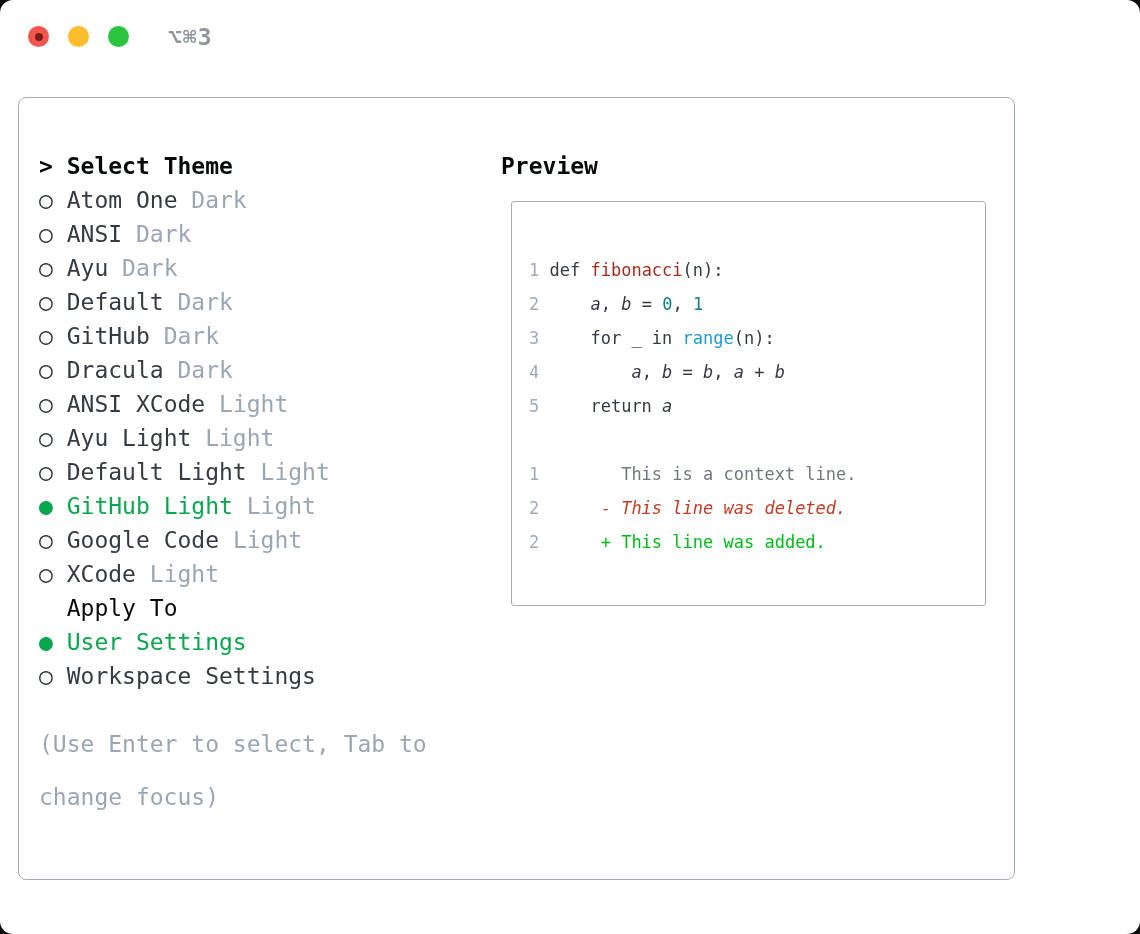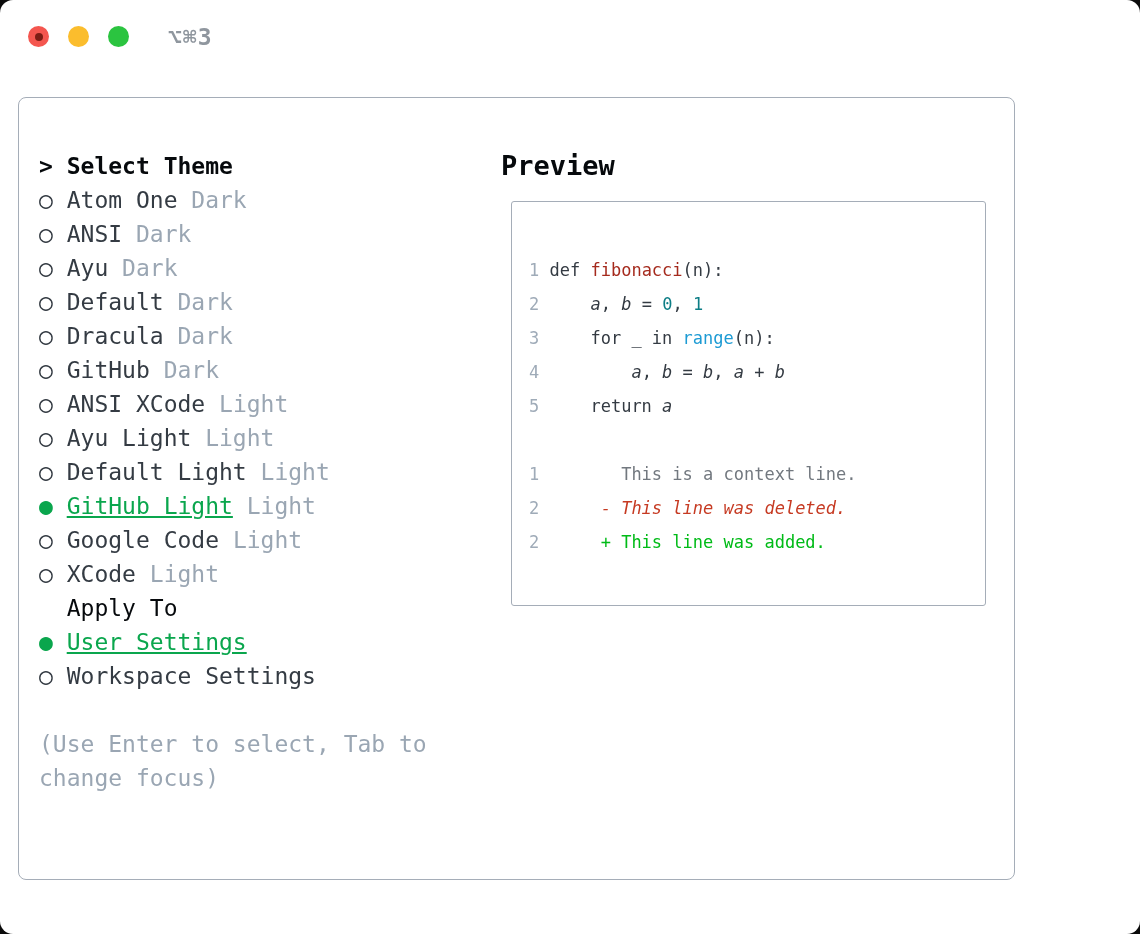--- a/index.html
+++ b/index.html
@@ -17,28 +17,28 @@
   
   .panel{position:absolute;left:18px;top:97px;width:995px;height:781px;border:1.5px solid var(--border);border-radius:8px;background:#fff;}
   
   .leftcol{position:absolute;left:20px;top:51px;font-size:23px;}
   .row{height:34px;line-height:34px;white-space:pre;}
   .marker{color:var(--text);}
   .marker.sel{color:var(--green);}
   .prompt{color:var(--heading);font-weight:bold;}
   .t-heading{color:var(--heading);font-weight:bold;}
   .t-name{color:var(--text);}
-  .t-sel{color:var(--green);text-decoration:underline;}
+  .t-sel{color:var(--green);}
   .t-muted{color:var(--muted);}
   .apply-block{}
   .apply-heading{color:var(--heading);}
   .hint-block{margin-top:34px;}
-  .hint{color:var(--muted);}
+  .hint{color:var(--muted);margin-top:19px;}
   
-  .preview-heading{position:absolute;left:482px;top:51px;font-size:27px;line-height:34px;font-weight:bold;color:var(--heading);white-space:pre;}
+  .preview-heading{position:absolute;left:482px;top:51px;font-size:23px;line-height:34px;font-weight:bold;color:var(--heading);white-space:pre;}
   .preview-box{position:absolute;left:492px;top:103px;width:475px;height:405px;border:1.5px solid var(--border);border-radius:3px;
                padding:51px 0 0 17px;box-sizing:border-box;overflow:hidden;}
   .code-line{height:34px;line-height:34px;font-size:17px;white-space:pre;color:var(--text);}
   .tk-num{color:var(--num-gray);}
   .tk-pln{color:var(--text);}
   .tk-fn{color:var(--fn-red);}
   .tk-bi{color:var(--blue);}
   .tk-lit{color:var(--teal);}
   .tk-var{color:var(--text);font-style:italic;}
   .tk-ctx{color:var(--ctx-gray);}
@@ -63,22 +63,22 @@
 
   <div class="panel">
 
     <div class="leftcol">
       <div class="row"><span class="prompt"><span>&gt;</span> </span><span class="t-heading">Select Theme</span></div>
       <div id="theme-list">
           <div class="row"><span class="marker">○ </span><span class="t-name">Atom One</span><span class="t-muted"> Dark</span></div>
           <div class="row"><span class="marker">○ </span><span class="t-name">ANSI</span><span class="t-muted"> Dark</span></div>
           <div class="row"><span class="marker">○ </span><span class="t-name">Ayu</span><span class="t-muted"> Dark</span></div>
           <div class="row"><span class="marker">○ </span><span class="t-name">Default</span><span class="t-muted"> Dark</span></div>
+          <div class="row"><span class="marker">○ </span><span class="t-name">GitHub</span><span class="t-muted"> Dark</span></div>
           <div class="row"><span class="marker">○ </span><span class="t-name">Dracula</span><span class="t-muted"> Dark</span></div>
-          <div class="row"><span class="marker">○ </span><span class="t-name">GitHub</span><span class="t-muted"> Dark</span></div>
           <div class="row"><span class="marker">○ </span><span class="t-name">ANSI XCode</span><span class="t-muted"> Light</span></div>
           <div class="row"><span class="marker">○ </span><span class="t-name">Ayu Light</span><span class="t-muted"> Light</span></div>
           <div class="row"><span class="marker">○ </span><span class="t-name">Default Light</span><span class="t-muted"> Light</span></div>
           <div class="row"><span class="marker sel">● </span><span class="t-sel">GitHub Light</span><span class="t-muted"> Light</span></div>
           <div class="row"><span class="marker">○ </span><span class="t-name">Google Code</span><span class="t-muted"> Light</span></div>
           <div class="row"><span class="marker">○ </span><span class="t-name">XCode</span><span class="t-muted"> Light</span></div>
         </div>
 
       <div class="apply-block">
         <div class="row"><span class="marker">  </span><span class="apply-heading">Apply To</span></div>

